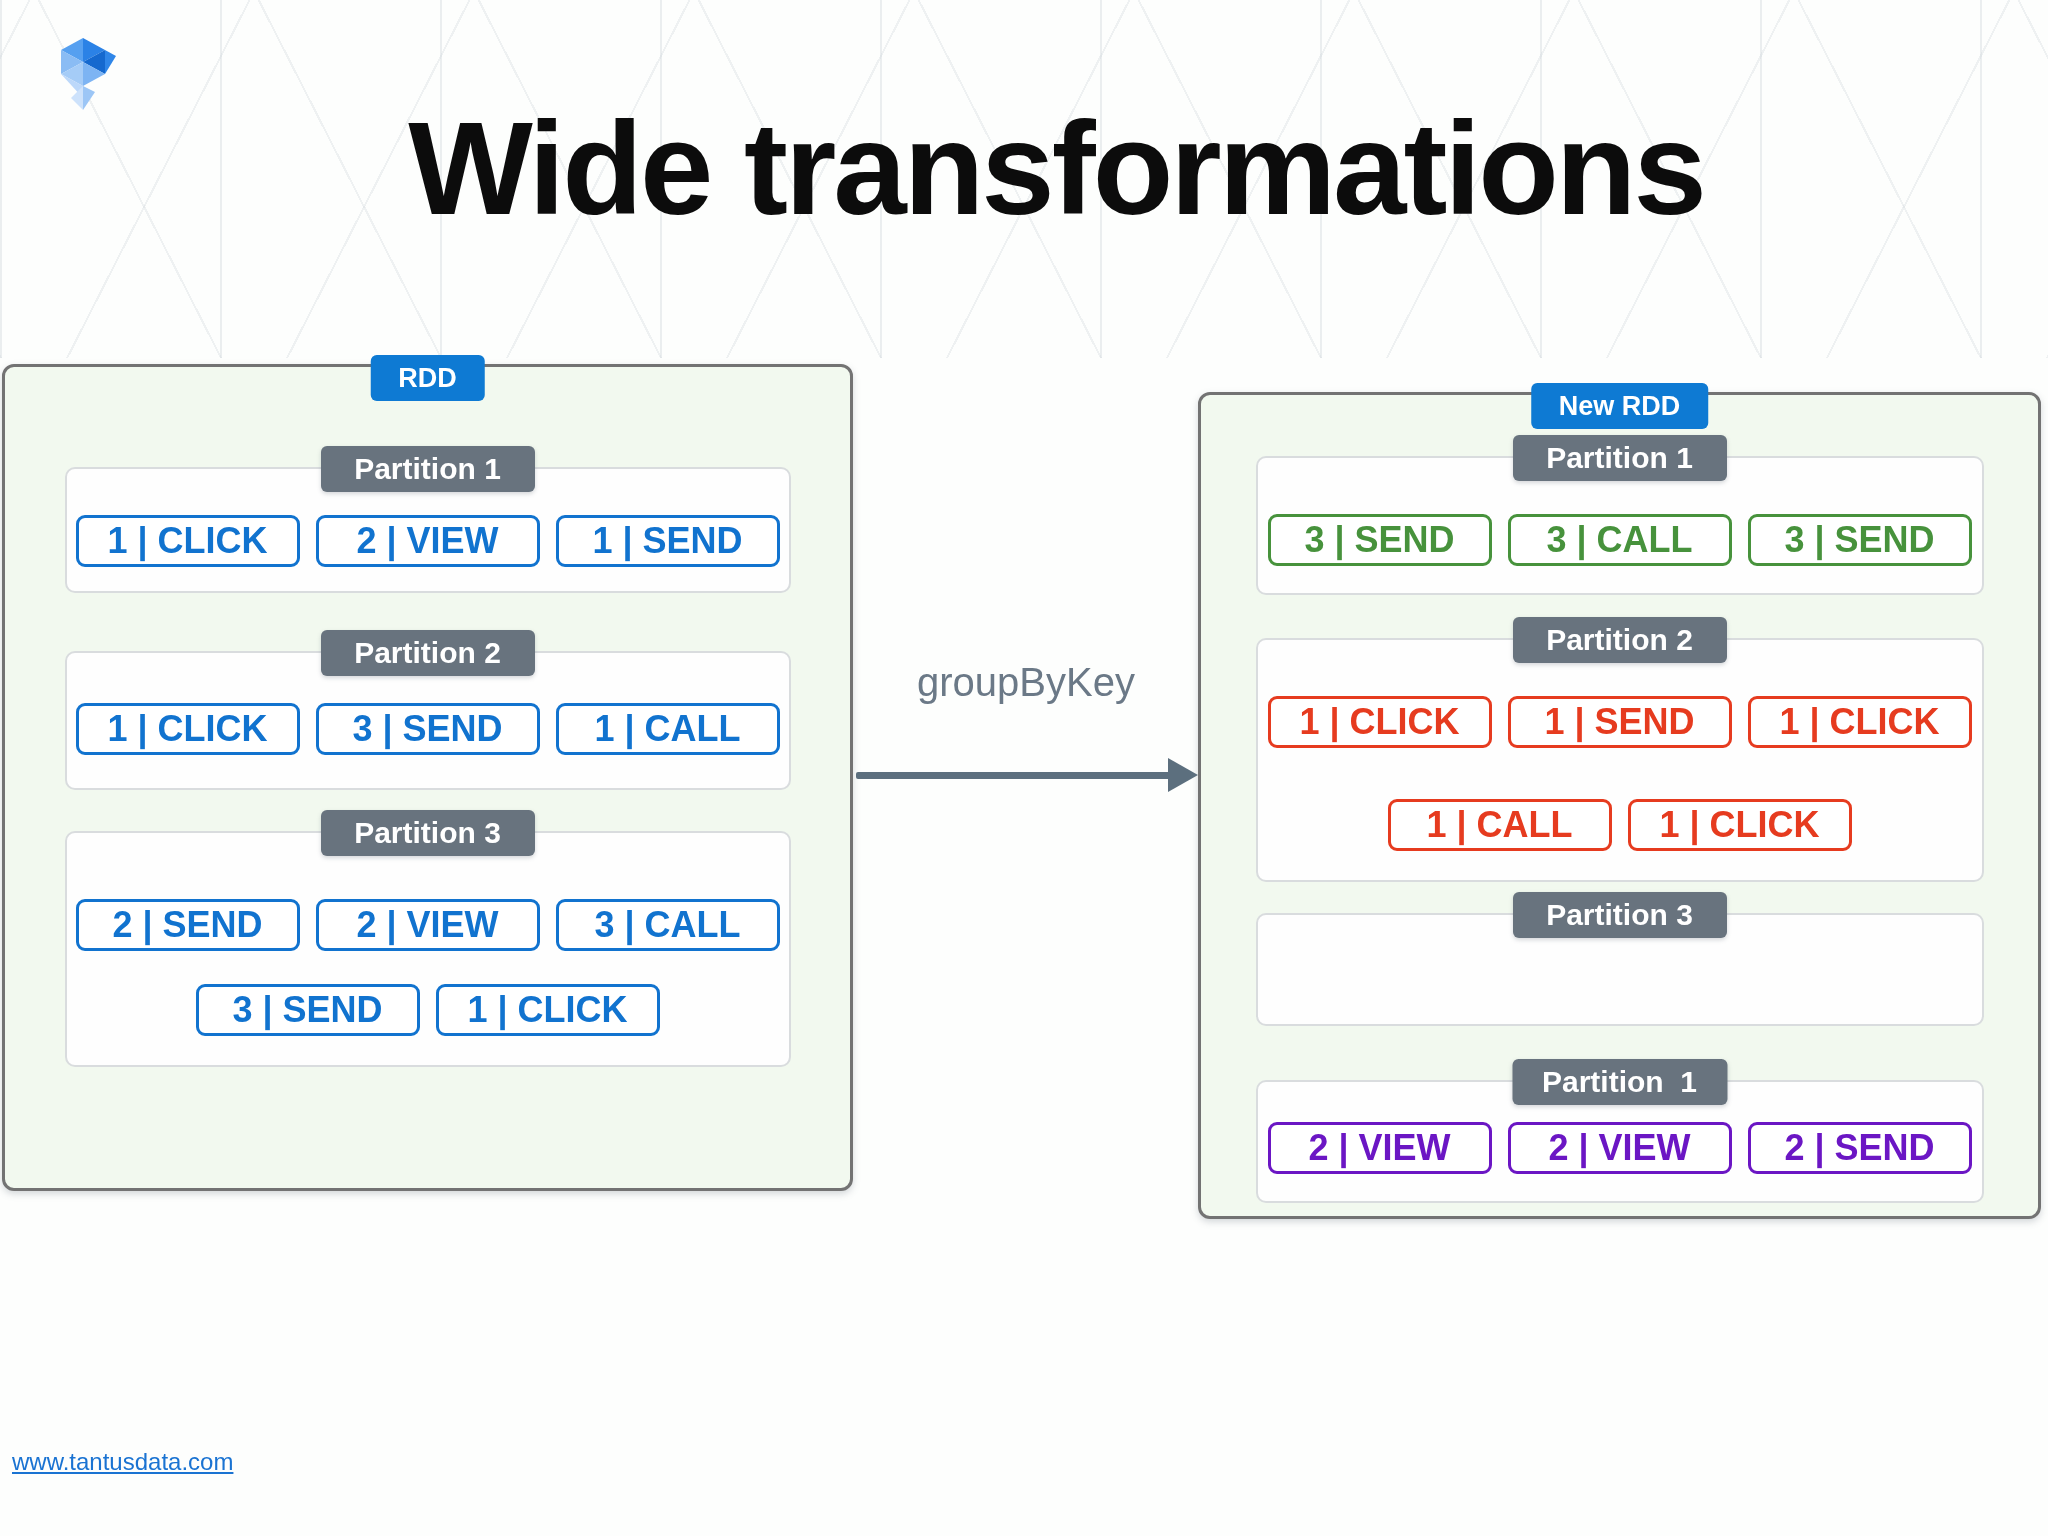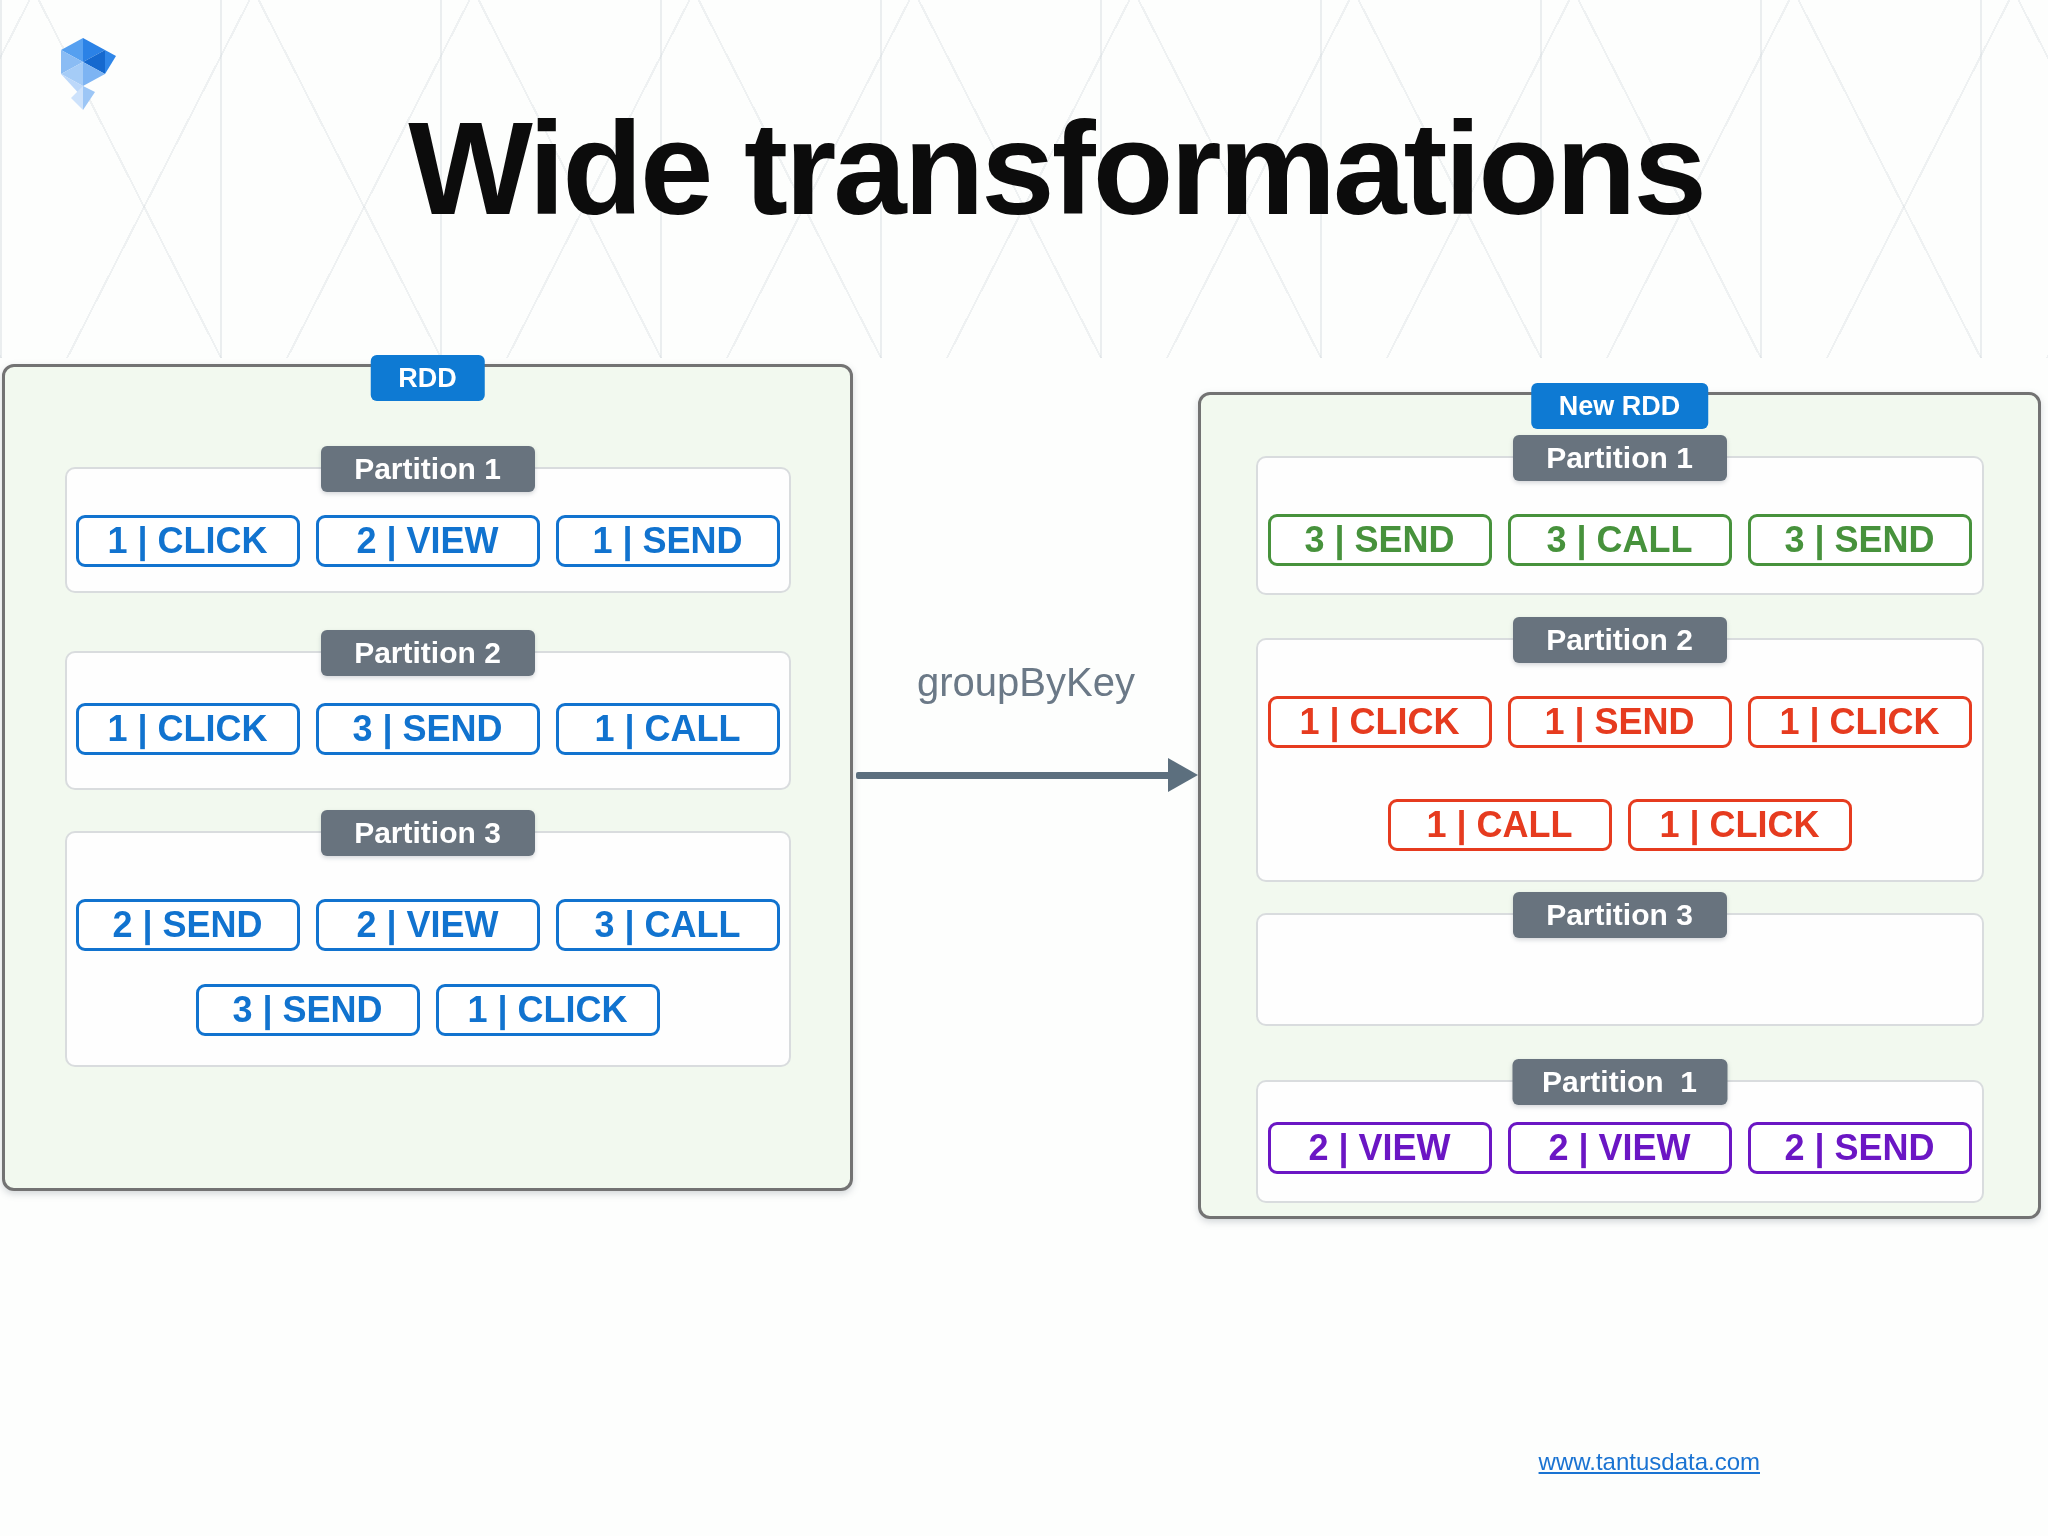--- a/index.html
+++ b/index.html
@@ -71,21 +71,21 @@
   .arrow-shaft{
     position:absolute;left:856px;top:772px;width:316px;height:7px;
     background:var(--arrow-gray,#5c6f7e);border-radius:2px;
   }
   .arrow-head{
     position:absolute;left:1168px;top:758px;width:0;height:0;
     border-top:17px solid transparent;border-bottom:17px solid transparent;
     border-left:30px solid var(--arrow-gray,#5c6f7e);
   }
   .footer-link{
-    position:absolute;left:0;top:1448px;width:1760px;text-align:right;
+    position:absolute;left:12px;top:1448px;width:1760px;text-align:left;
     font-size:24px;color:var(--link-blue,#1a73d2);text-decoration:underline;
   }
 </style>
 </head>
 <body>
 
 <div class="pattern"></div>
 
 <svg class="logo" viewBox="0 0 60 100" aria-hidden="true">
   <polygon points="4,24 26,12 26,36" fill="#56a0f0"></polygon>

